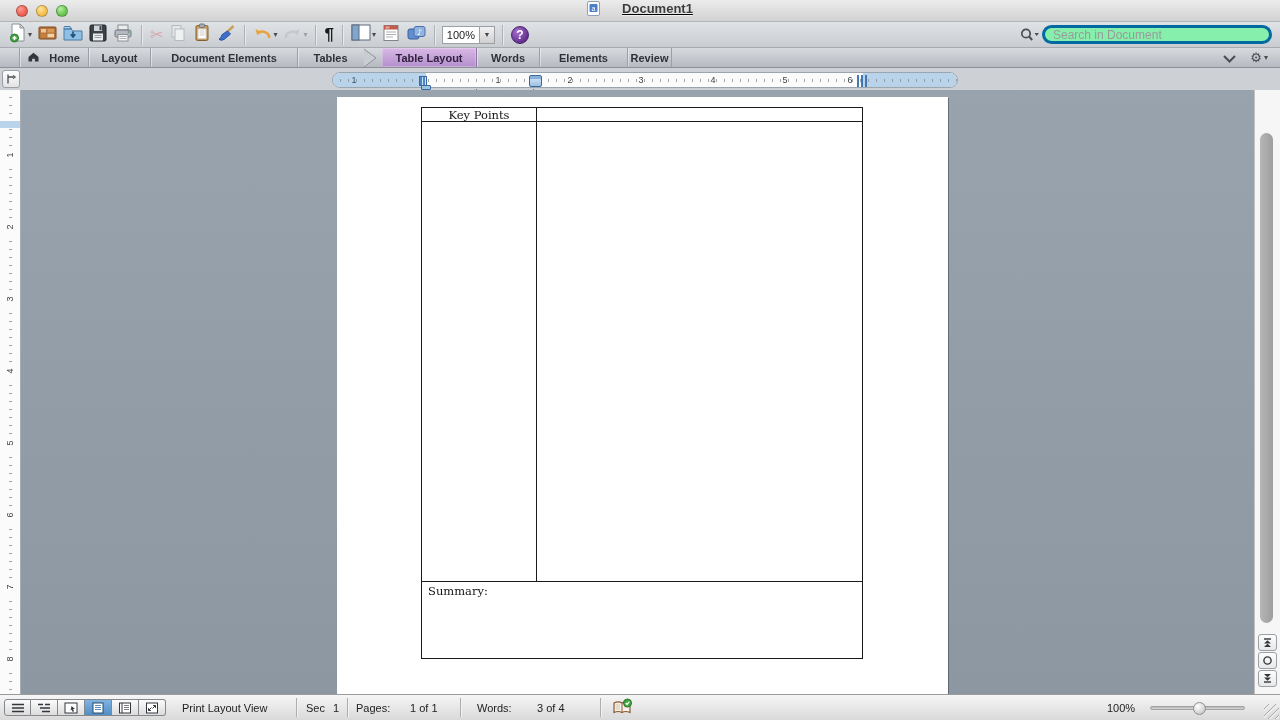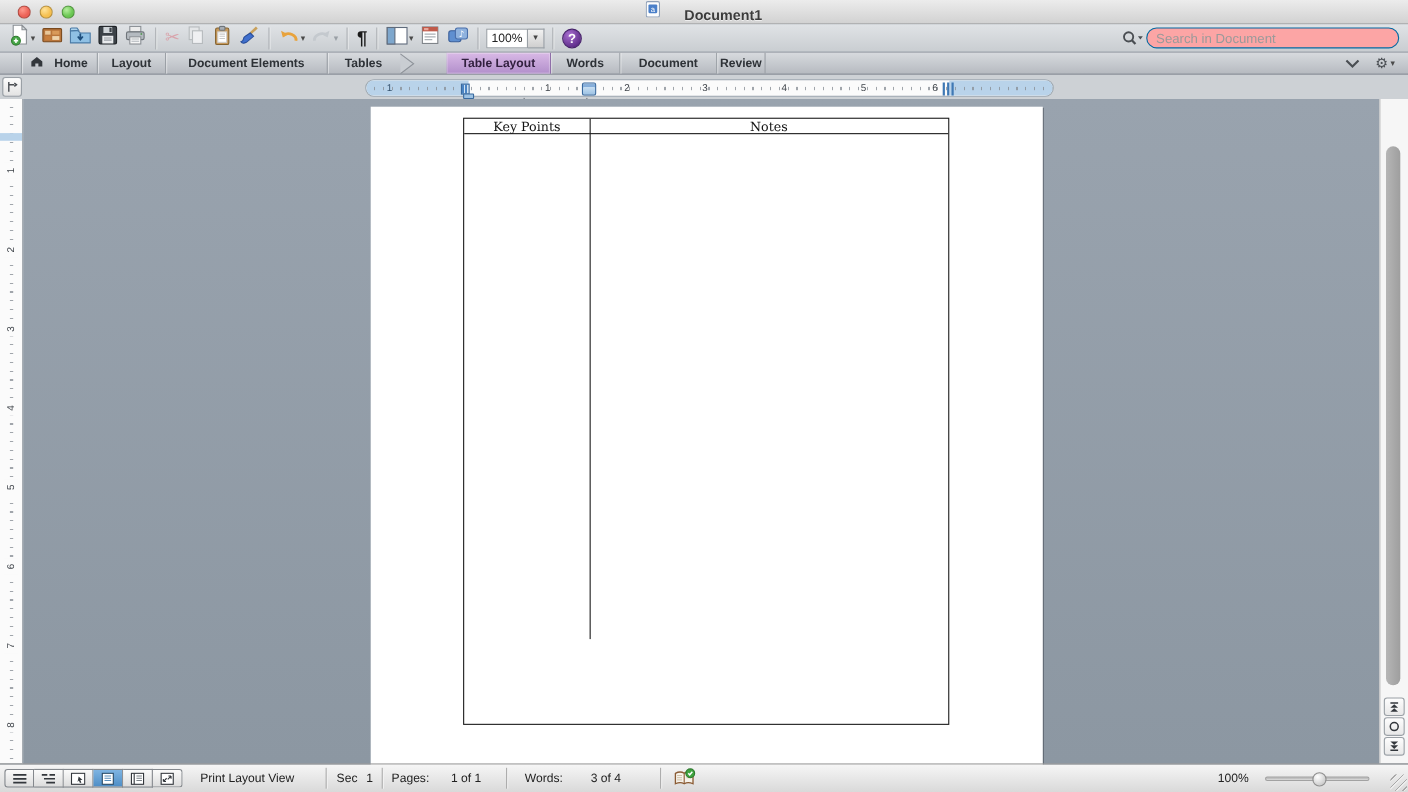--- a/index.html
+++ b/index.html
@@ -8,21 +8,21 @@
 
   
   #titlebar { position:absolute; left:0; top:0; width:1280px; height:22px;
     background:linear-gradient(#ececec,#d2d2d2); border-bottom:1px solid #b4b4b4;
     display:flex; align-items:center; }
   .tl-group { position:absolute; left:16px; top:5px; display:flex; gap:8px; }
   .tl { width:12px; height:12px; border-radius:50%; border:1px solid rgba(0,0,0,.25); }
   .tl.red { background:radial-gradient(circle at 35% 30%, #ff9a8d, #ec6156 60%); }
   .tl.yellow { background:radial-gradient(circle at 35% 30%, #ffe39a, #f5bf4f 60%); }
   .tl.green { background:radial-gradient(circle at 35% 30%, #b8f0a0, #69c651 60%); }
-  .title-center { margin:0 auto; display:flex; align-items:flex-end; gap:22px; }
+  .title-center { margin:0 auto; display:flex; align-items:flex-start; gap:22px;text-decoration:underline; }
   .title-text { font-size:13px; font-weight:bold; color:#3c3c3c; text-shadow:0 1px 0 rgba(255,255,255,.6); }
 
   
   #toolbar { position:absolute; left:0; top:22px; width:1280px; height:26px;
     background:linear-gradient(#e0e3e6,#c9cdd1); border-bottom:1px solid #a7abb0;
     display:flex; align-items:center; padding-left:6px; }
   .tb-btn { height:24px; display:flex; align-items:center; gap:1px; padding:0 3px; border-radius:3px; }
   .tb-sep { width:1px; height:20px; background:#aeb2b6; box-shadow:1px 0 0 #e8eaec; margin:0 5px; }
   .caret { font-size:8px; color:#4a4a4a; line-height:1; }
   .glyph { font-size:16px; line-height:1; }
@@ -30,34 +30,34 @@
   .zoom-field { width:38px; height:18px; background:#fff; border:1px solid #9aa0a6; font-size:11px;
     display:flex; align-items:center; justify-content:center; color:#222; }
   .zoom-caret { width:15px; height:18px; border:1px solid #9aa0a6; border-left:none;
     background:linear-gradient(#f2f2f2,#cfcfcf); display:flex; align-items:center; justify-content:center; font-size:7px; color:#444; }
   .help-circle { width:18px; height:18px; border-radius:50%;
     background:radial-gradient(circle at 35% 30%, #a86fd0, #5f2d8a 75%); border:1px solid #47226b;
     color:#fff; font-weight:bold; font-size:12px; display:flex; align-items:center; justify-content:center; }
 
   
   #searchwrap { position:absolute; right:8px; top:26px; display:flex; align-items:center; gap:2px; }
-  .search-capsule { width:230px; height:19px; border-radius:10px; background:#fca5a5;
-    border:1px solid #0369a1; display:flex; align-items:center; padding:0 8px; }
+  .search-capsule { width:230px; height:19px; border-radius:10px; background:#86efac;
+    border:3px solid #0369a1; display:flex; align-items:center; padding:0 8px; }
   .search-capsule input { border:none; outline:none; width:100%; font-size:12px; color:#333; background:transparent; font-family:"Liberation Sans",sans-serif; }
   .search-capsule input::placeholder { color:#9a9a9a; }
 
   
   #tabbar { position:absolute; left:0; top:48px; width:1280px; height:20px;
     background:linear-gradient(#d7dade,#b6bac0); border-bottom:1px solid #8e9298; display:flex; }
   .rtab { height:100%; display:flex; align-items:center; justify-content:center; gap:10px;
     font-size:11px; font-weight:bold; color:#2e3237; border-right:1px solid #9ba0a6;
     box-shadow:inset 1px 0 0 rgba(255,255,255,.45); }
   .rtab.first { border-left:1px solid #9ba0a6; margin-left:19px; }
   .rtab.active { background:linear-gradient(#d9b9e6,#b28fcb); color:#31203f;
-    border-right:1px solid #8f6fa8; box-shadow:inset 0 0 0 1px rgba(255,255,255,.25);margin-left:24px; }
+    border-right:1px solid #8f6fa8; box-shadow:inset 0 0 0 1px rgba(255,255,255,.25); }
   .tab-chevron { width:19px; height:100%; position:relative; }
   #tabbar-right { margin-left:auto; display:flex; align-items:center; gap:14px; padding-right:12px; }
   .gear-glyph { font-size:13px; color:#4a4e53; line-height:1; }
 
   
   #rulerrow { position:absolute; left:0; top:68px; width:1280px; height:22px; background:#cdd1d5; }
   #tab-selector { position:absolute; left:2px; top:2px; width:18px; height:18px; background:linear-gradient(#fdfdfd,#e3e3e3);
     border:1px solid #9aa0a6; border-radius:3px; display:flex; align-items:center; justify-content:center; }
   #hruler { position:absolute; left:332px; top:4px; width:626px; height:16px; background:#fbfbfb;
     border:1px solid #9aa5ae; border-radius:8px; overflow:hidden; }
@@ -329,21 +329,21 @@
         <path d="M1 1 l12 9 -12 9" fill="#c9cdd2" stroke="#8e939a"></path>
       </svg>
   </div>
   <div class="rtab active" style="width:95px;">
       <span>Table Layout</span>
     </div>
   <div class="rtab" style="width:63px;">
       <span>Words</span>
     </div>
   <div class="rtab" style="width:88px;">
-      <span>Document</span>
+      <span>Elements</span>
     </div>
   <div class="rtab" style="width:44px;">
       <span>Review</span>
     </div>
   <div id="tabbar-right">
     <span>
       <svg width="13" height="8" viewBox="0 0 13 8">
           <path d="M1 1 l5.5 5.5 L12 1" fill="none" stroke="#4a4e53" stroke-width="2"></path>
         </svg>
     </span>
@@ -396,25 +396,27 @@
     <span class="vr-num" style="top:346px;">5</span>
     <span class="vr-num" style="top:418px;">6</span>
     <span class="vr-num" style="top:490px;">7</span>
     <span class="vr-num" style="top:562px;">8</span>
   </div>
 
   <div id="page">
     <div id="notestable">
       <div class="t-header">
         <div class="t-h1">Key Points</div>
-        <div class="t-h2">Notes</div>
       </div>
       <div class="t-coldiv"></div>
       <div class="t-cell c1"></div>
       <div class="t-cell c2"></div>
+      <div class="t-summary">
+        <span>Summary:</span>
+      </div>
     </div>
   </div>
 
   <div id="vscroll">
     <div class="scroll-thumb"></div>
     <div class="browse-btn" style="top:544px;">
       <svg width="11" height="11" viewBox="0 0 11 11">
           <path d="M2 2 h7" stroke="#33373c" stroke-width="1.4"></path>
           <path d="M5.5 3.2 L9 6.5 H2z" fill="#33373c"></path>
           <path d="M5.5 6.8 L9 10 H2z" fill="#33373c"></path>

